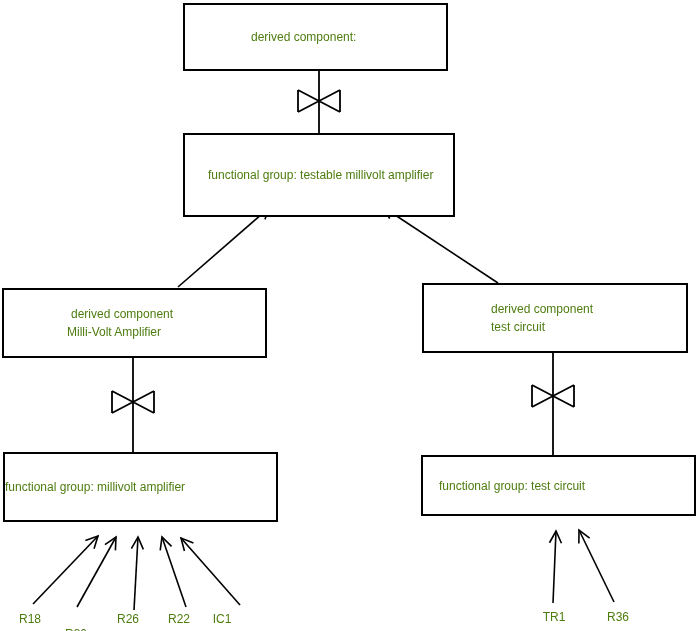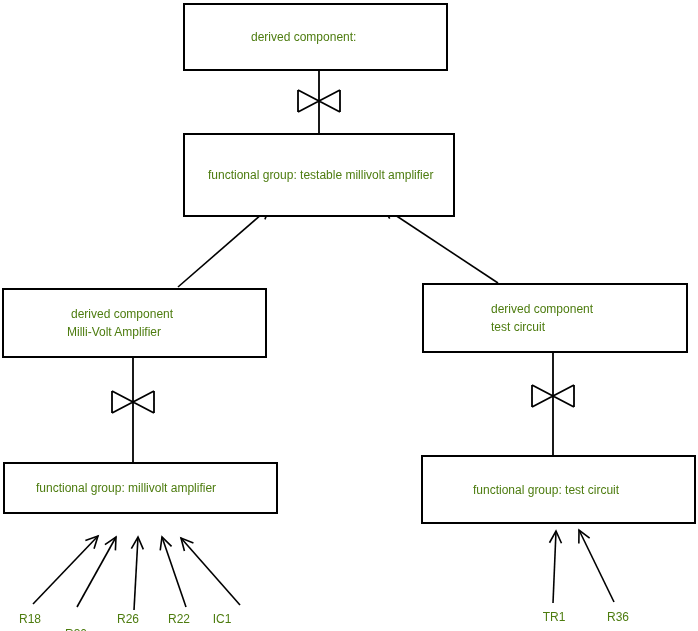--- a/index.html
+++ b/index.html
@@ -27,22 +27,22 @@
     justify-content: center;
     align-items: flex-start;
     font-size: 12px;
     line-height: 18px;
     white-space: nowrap;
   }
   .box-derived-testable   { left: 183px; top: 3px;   width: 265px; height: 68px; padding-left: 66px; }
   .box-functional-testable{ left: 183px; top: 133px; width: 272px; height: 84px; padding-left: 23px;  }
   .box-derived-millivolt  { left: 2px;   top: 288px; width: 265px; height: 70px; padding-left: 63px; }
   .box-derived-test       { left: 422px; top: 283px; width: 266px; height: 70px; padding-left: 67px; }
-  .box-functional-millivolt{ left: 3px;  top: 462px; width: 275px; height: 52px; padding-left: 31px; }
-  .box-functional-test    { left: 421px; top: 455px; width: 275px; height: 69px; padding-left: 50px; }
+  .box-functional-millivolt{ left: 3px;  top: 452px; width: 275px; height: 70px; }
+  .box-functional-test    { left: 421px; top: 455px; width: 275px; height: 61px; padding-left: 16px; }
   .indent { margin-left: 4px; }
   .leaf {
     position: absolute;
     font-size: 12px;
     transform: translateX(-50%);
     white-space: nowrap;
   }
 </style>
 </head>
 <body>

